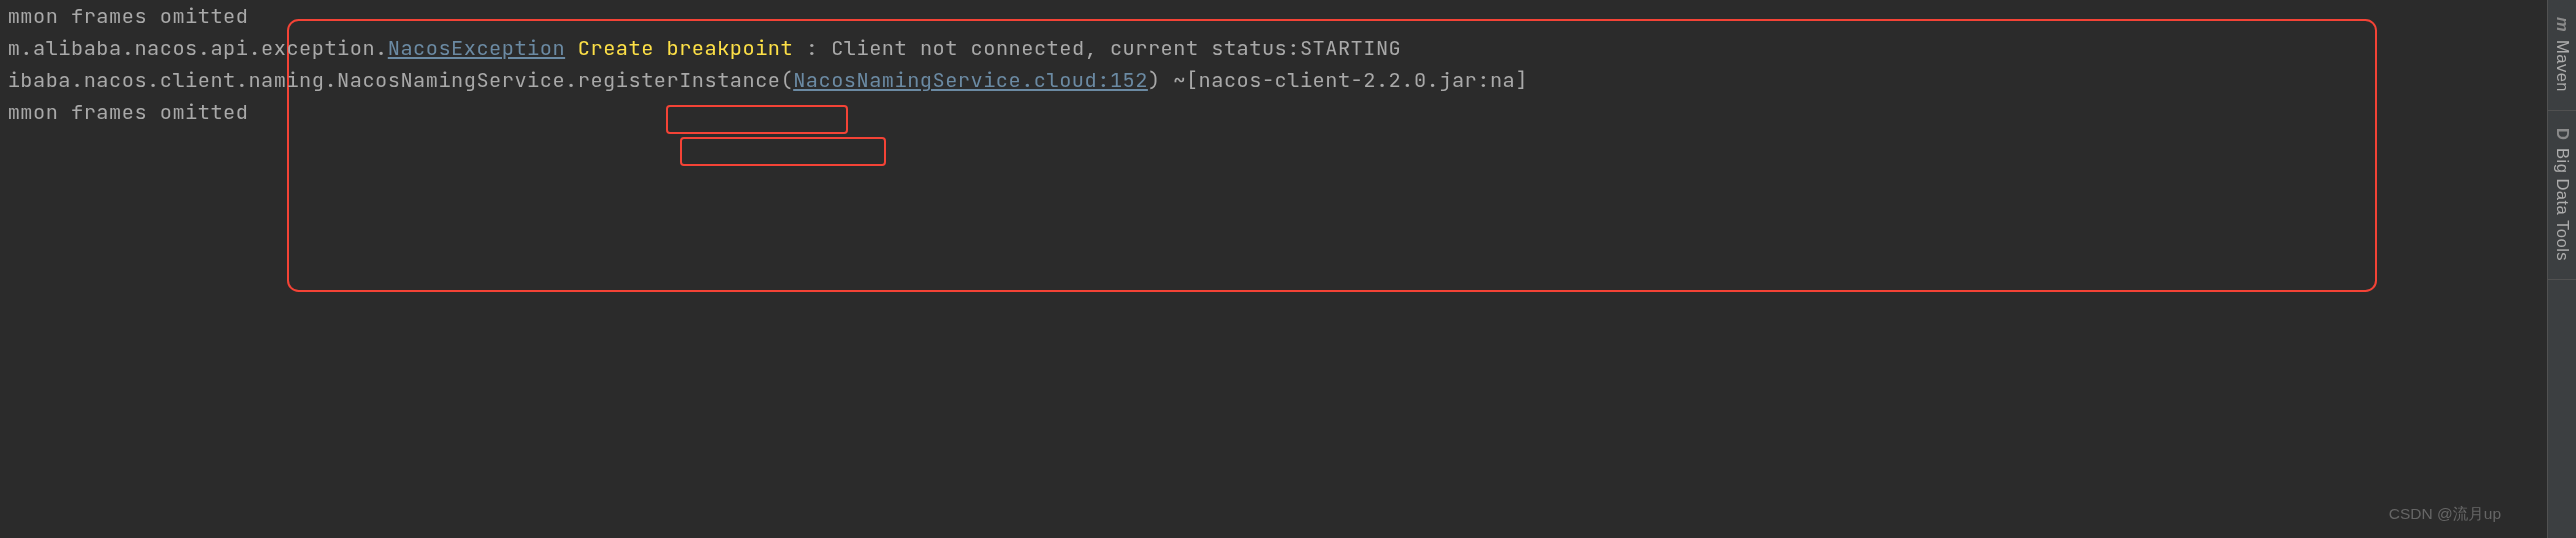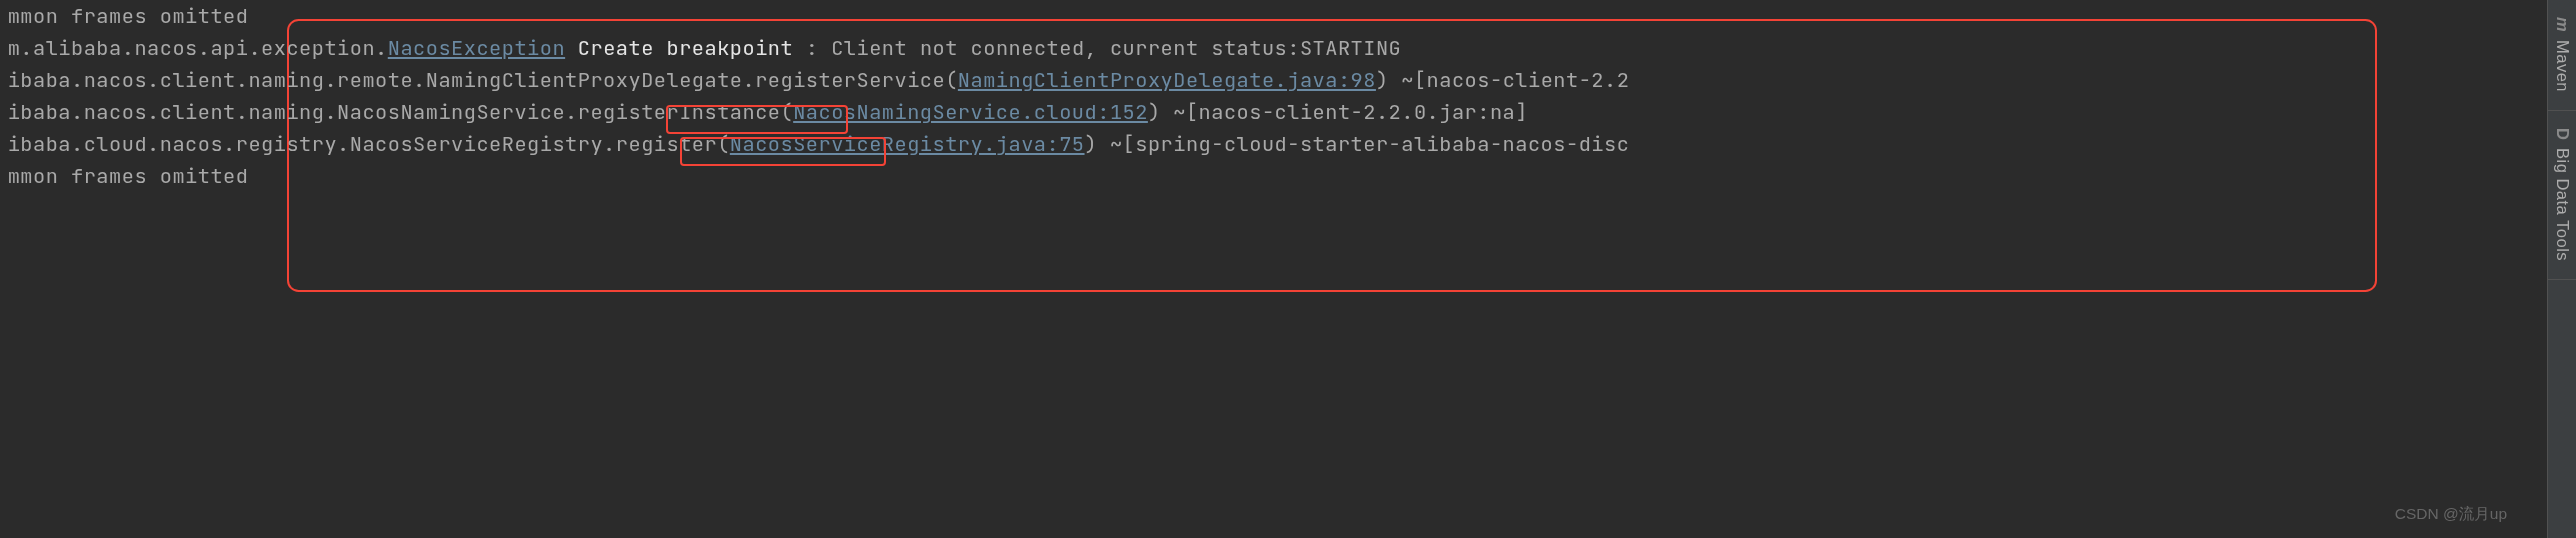--- a/index.html
+++ b/index.html
@@ -26,21 +26,21 @@
       position: relative;
       z-index: 2;
     }
     .link {
       color: #6b8aa3;
       text-decoration: underline;
       cursor: pointer;
       text-align: right;
     }
     .create-breakpoint {
-      color: #e5e5e5;
+      color: #fde047;
     }
     .red-box-main {
       position: absolute;
       border: 2.9px solid #f44336;
       border-radius: 11.6px;
       top: 19.4px;
       left: 287px;
       width: 2090px;
       height: 273px;
       z-index: 1;
@@ -93,41 +93,39 @@
       font-weight: bold;
       color: #8a8a8a;
     }
     .side-icon.d {
       font-style: normal;
       transform: none;
     }
     .watermark {
       position: absolute;
       bottom: 7.7px;
-      right: 40px;
+      right: 46px;
       color: #666;
       font-size: 15.5px;
       font-family: sans-serif;
       z-index: 5;
       letter-spacing: 0;
     }
   </style>
 </head>
 <body>
 
 <div class="console">
   <div class="red-box-main"></div>
   <div class="red-box-1"></div>
   <div class="red-box-2"></div>
   <div id="lines">
       <div class="line"><span>mmon frames omitted</span></div>
       <div class="line"><span>m.alibaba.nacos.api.exception.</span><span class="link">NacosException</span><span class="create-breakpoint"> Create breakpoint </span><span>: Client not connected, current status:STARTING</span></div>
-      <div class="line"><span>ibaba.nacos.client.naming.remote.NamingClientProxyDelegate.registerService(</span><span class="link">NamingClientProxyDelegate.java:98</span><span>) ~[nacos-client-2.2</span></div>
       <div class="line"><span>ibaba.nacos.client.naming.NacosNamingService.registerInstance(</span><span class="link">NacosNamingService.cloud:152</span><span>) ~[nacos-client-2.2.0.jar:na]</span></div>
-      <div class="line"><span>ibaba.cloud.nacos.registry.NacosServiceRegistry.register(</span><span class="link">NacosServiceRegistry.java:75</span><span>) ~[spring-cloud-starter-alibaba-nacos-disc</span></div>
       <div class="line"><span>mmon frames omitted</span></div>
     </div>
   <div class="watermark">CSDN @流月up</div>
 </div>
 
 <div class="sidebar">
   <div class="side-tab">
     <span class="side-icon">m</span>
     <span>Maven</span>
   </div>

